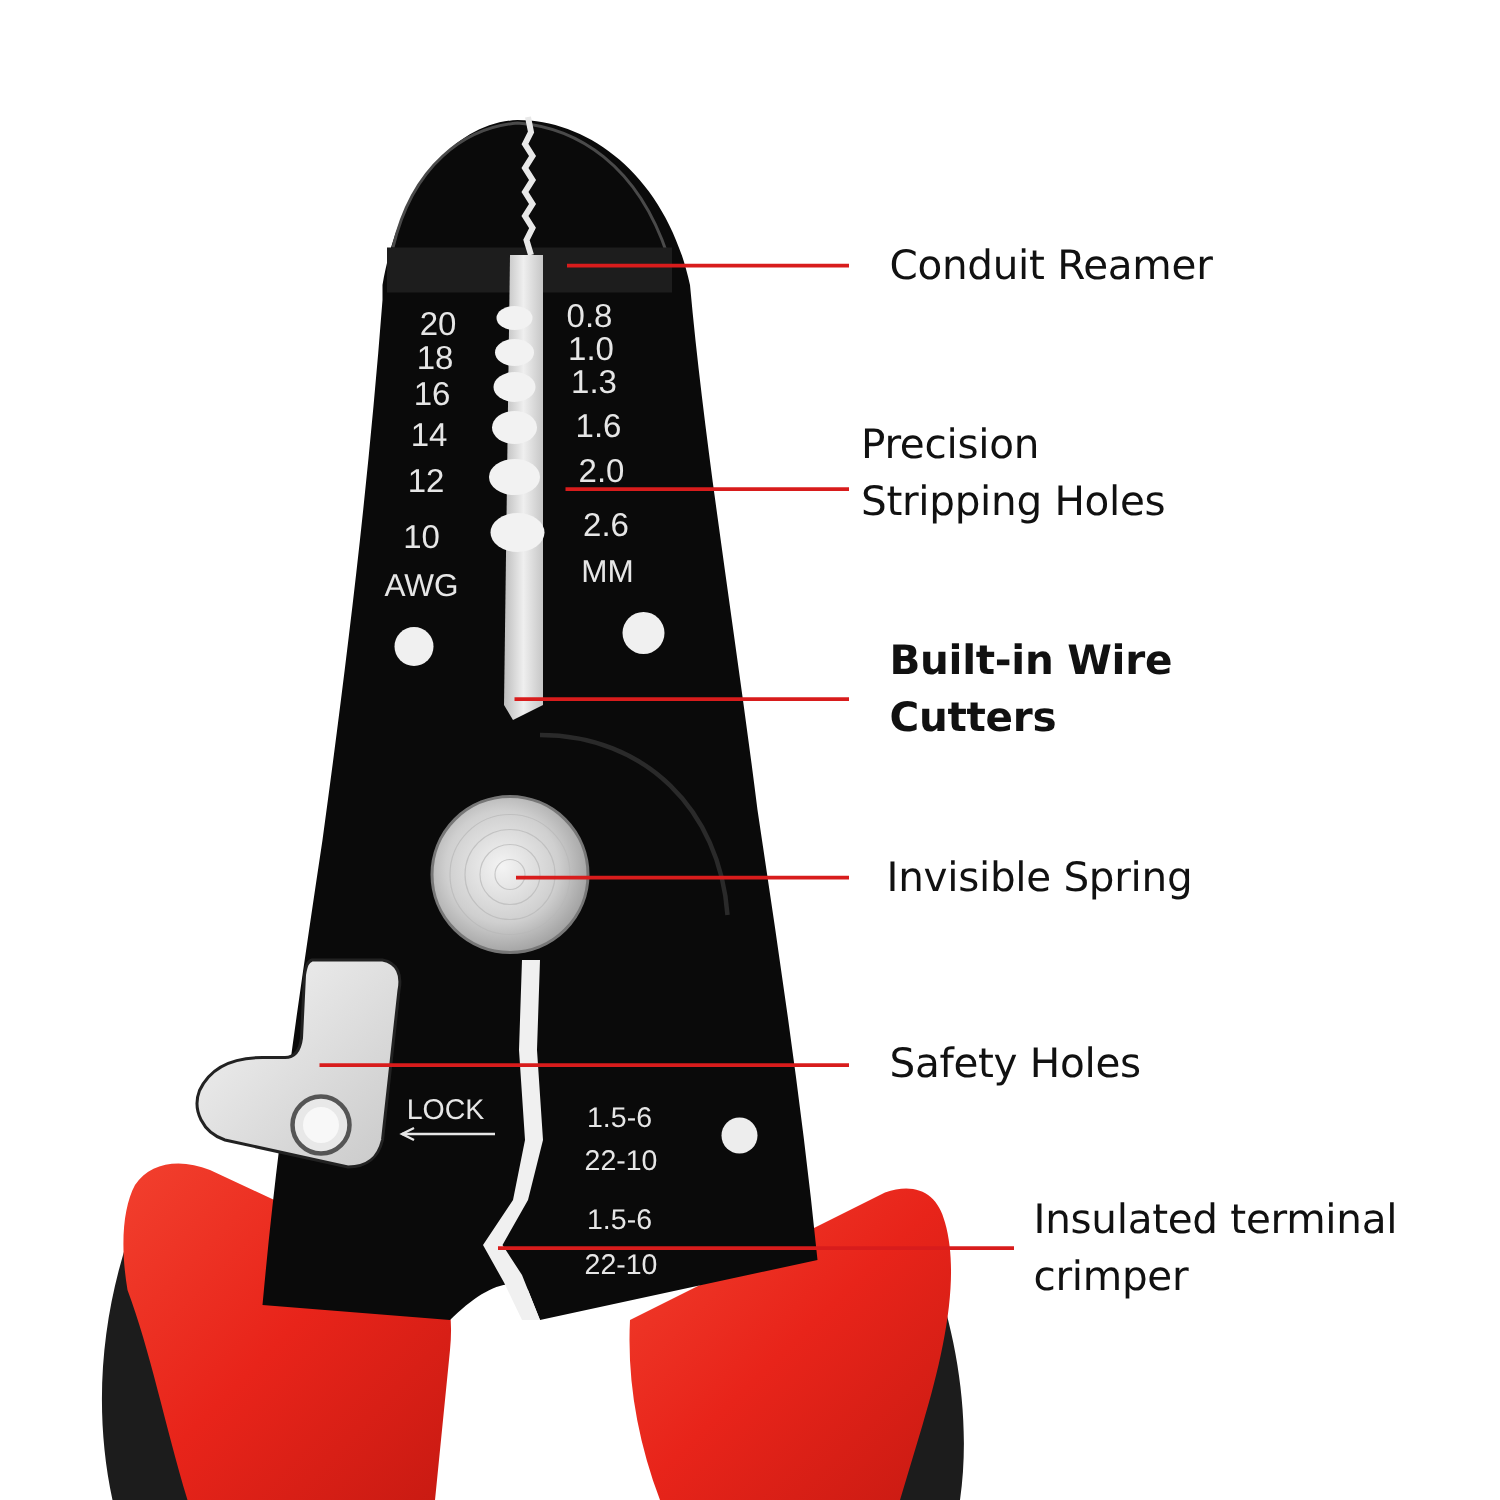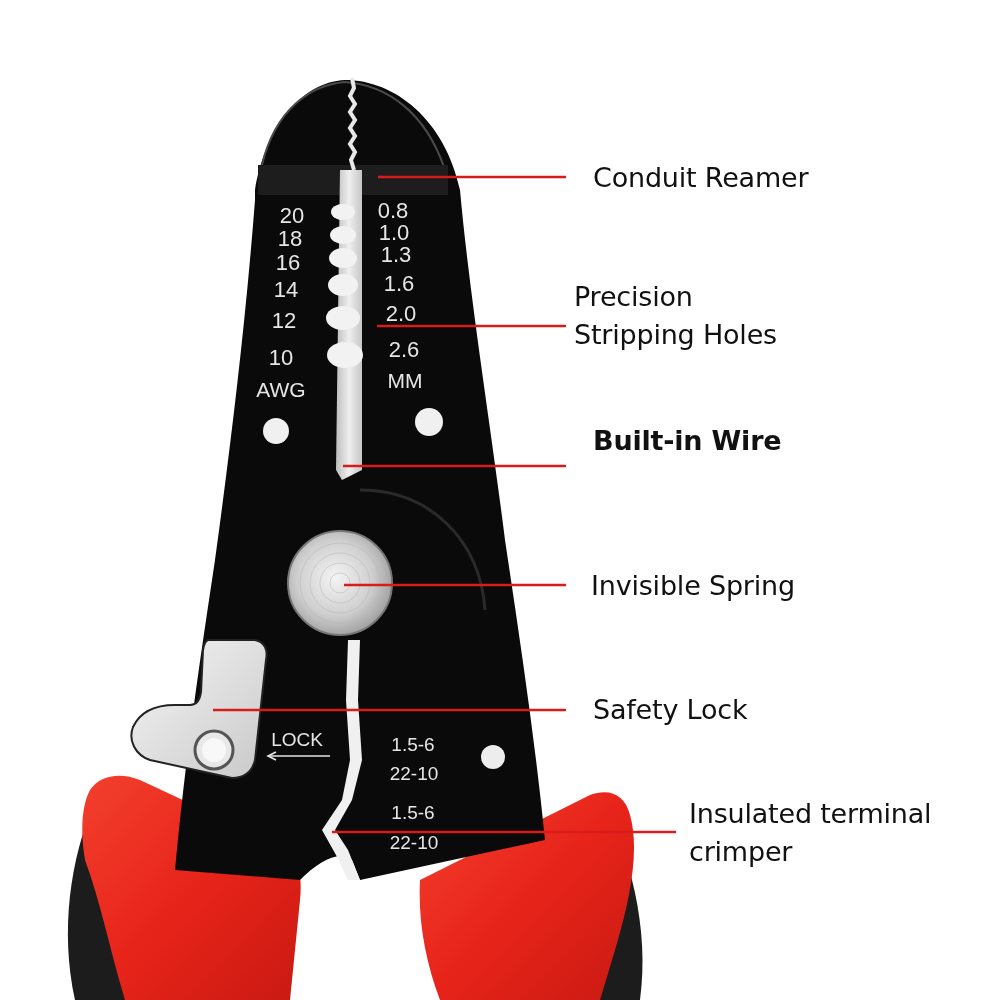--- a/index.html
+++ b/index.html
@@ -137,24 +137,25 @@
   
   <div class="callout-label" style="left:593px; top:159px;text-align:center;">
     <span>Conduit Reamer</span>
   </div>
   <div class="callout-label" style="left:574px; top:278px;">
     <span>Precision</span>
     <span>Stripping Holes</span>
   </div>
   <div class="callout-label" style="left:593px; top:422px;font-weight:bold;">
     <span>Built-in Wire</span>
+    <span>Cutters</span>
   </div>
   <div class="callout-label" style="left:591px; top:567px;">
     <span>Invisible Spring</span>
   </div>
   <div class="callout-label" style="left:593px; top:691px;">
-    <span>Safety Lock</span>
+    <span>Safety Holes</span>
   </div>
   <div class="callout-label" style="left:689px; top:795px;">
     <span>Insulated terminal</span>
     <span>crimper</span>
   </div>
 </div>
 
 </body></html>

